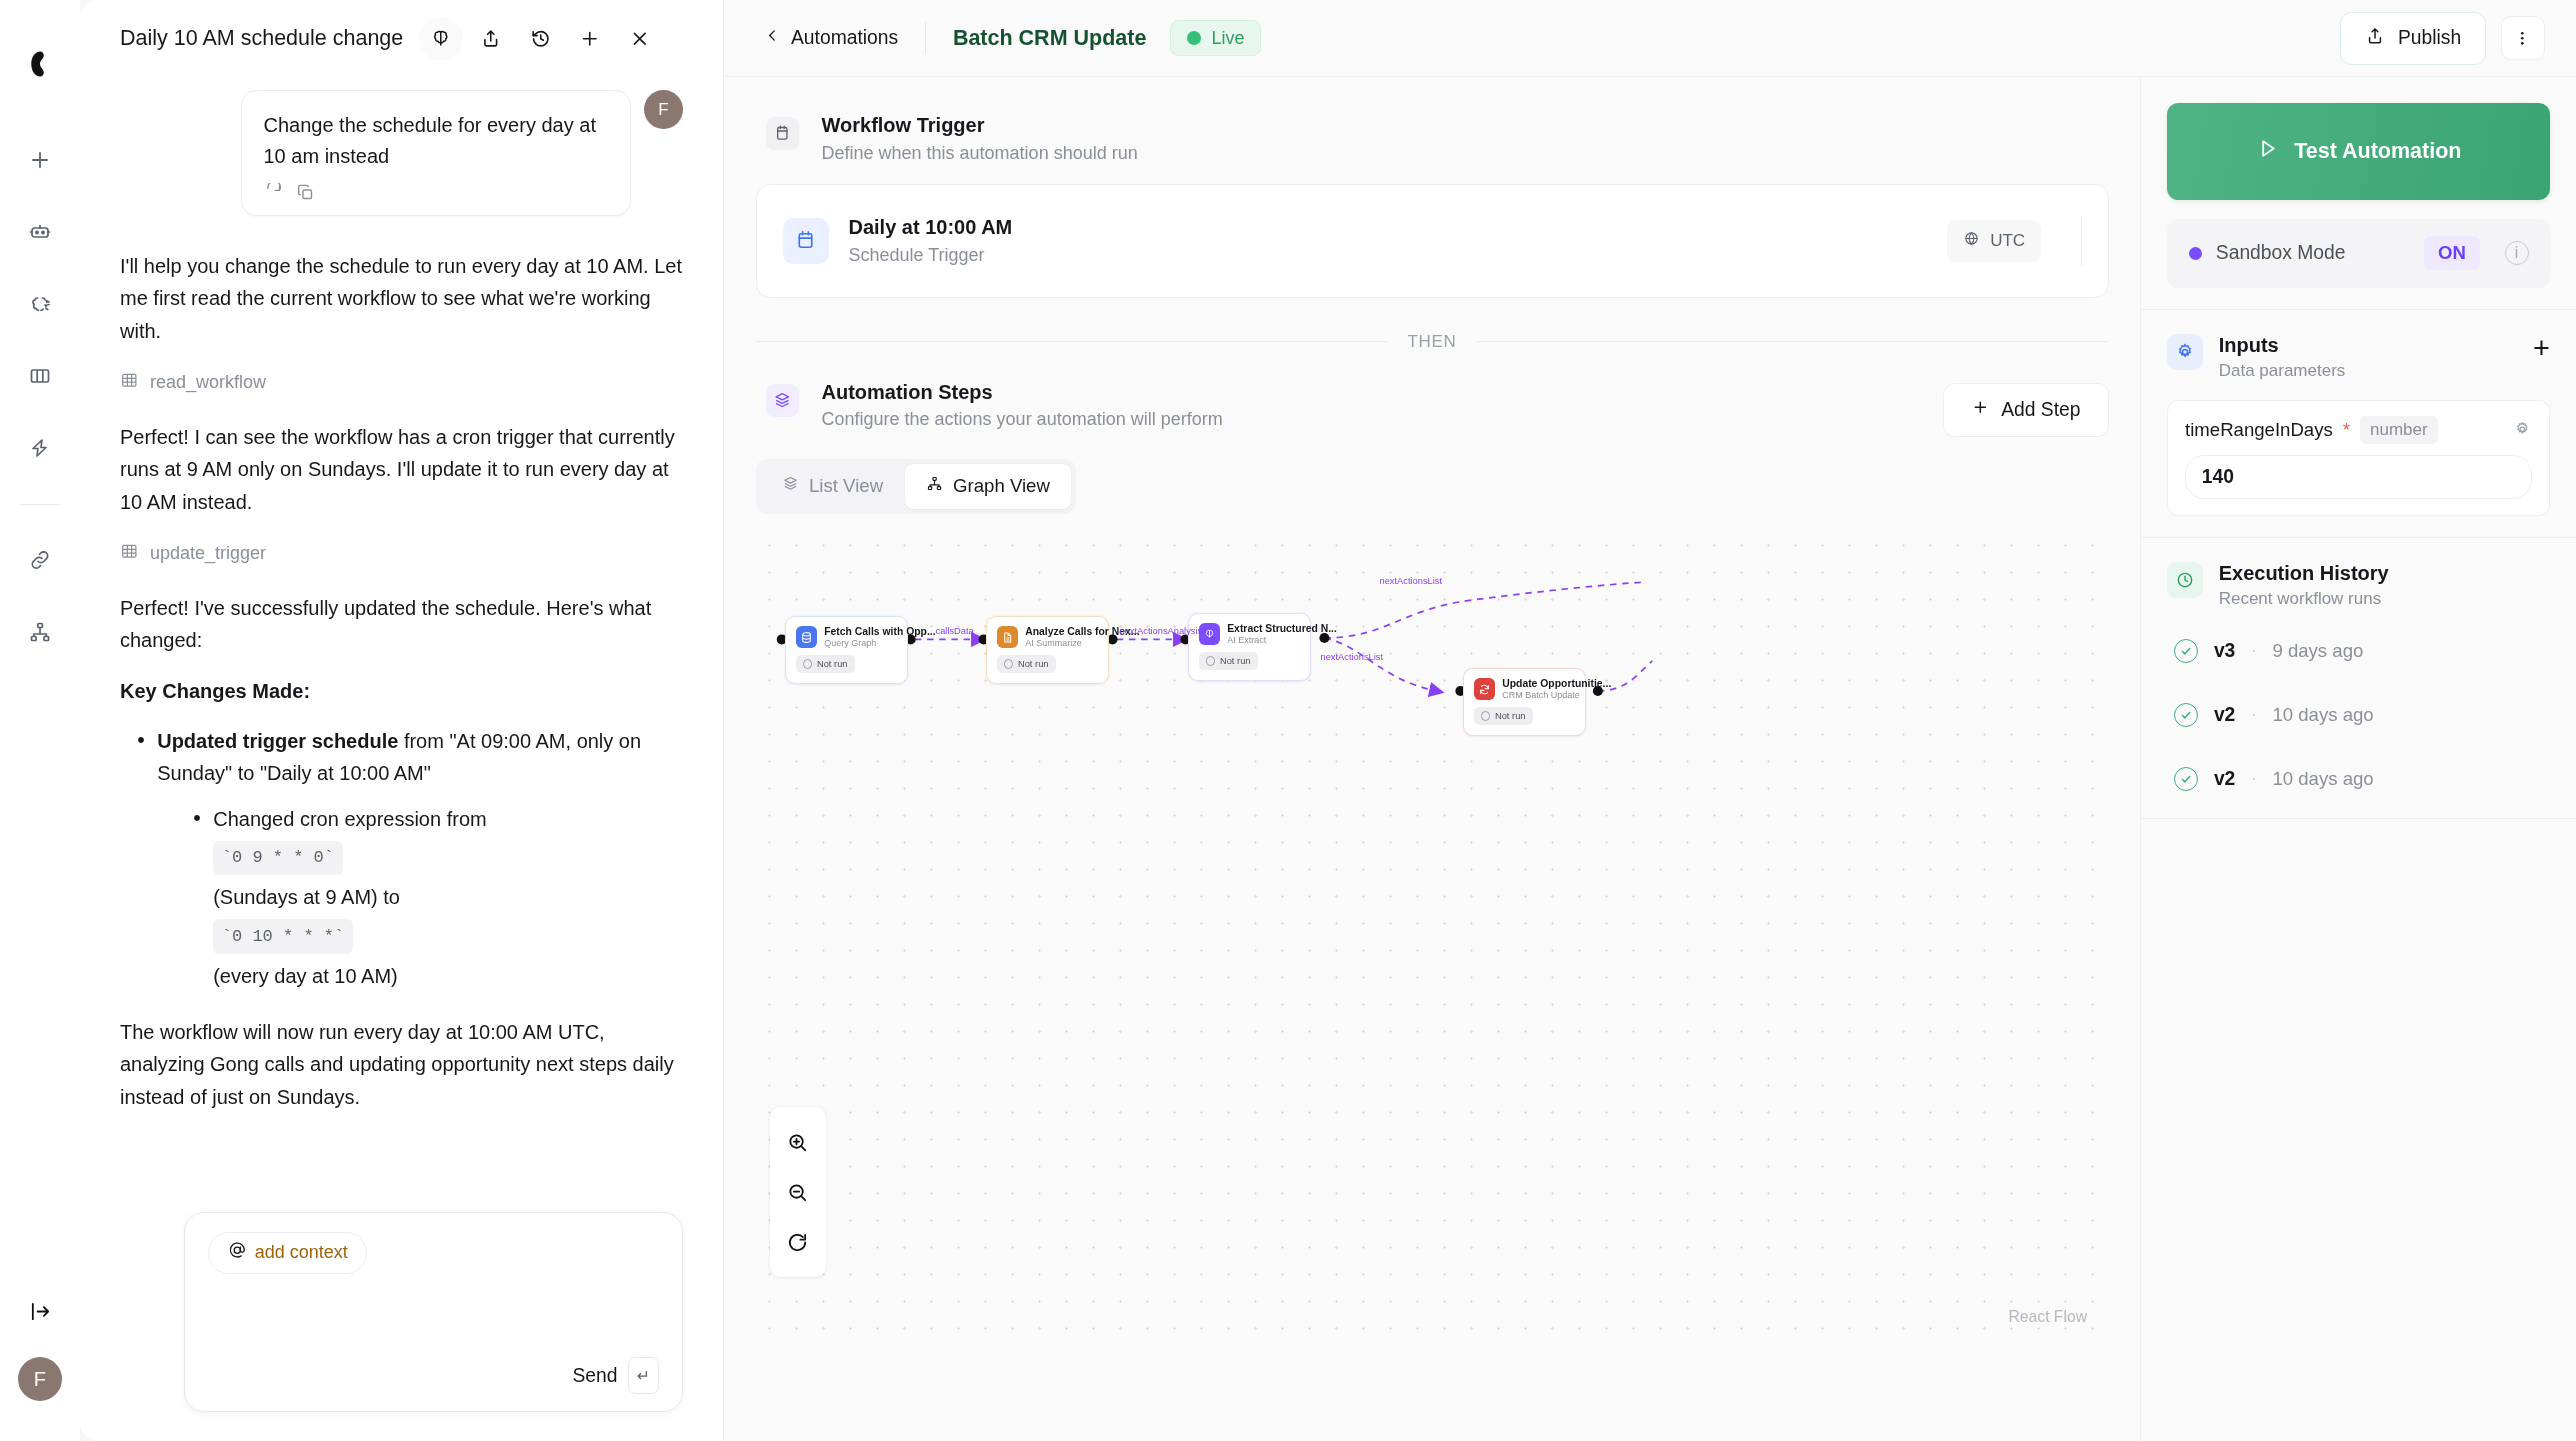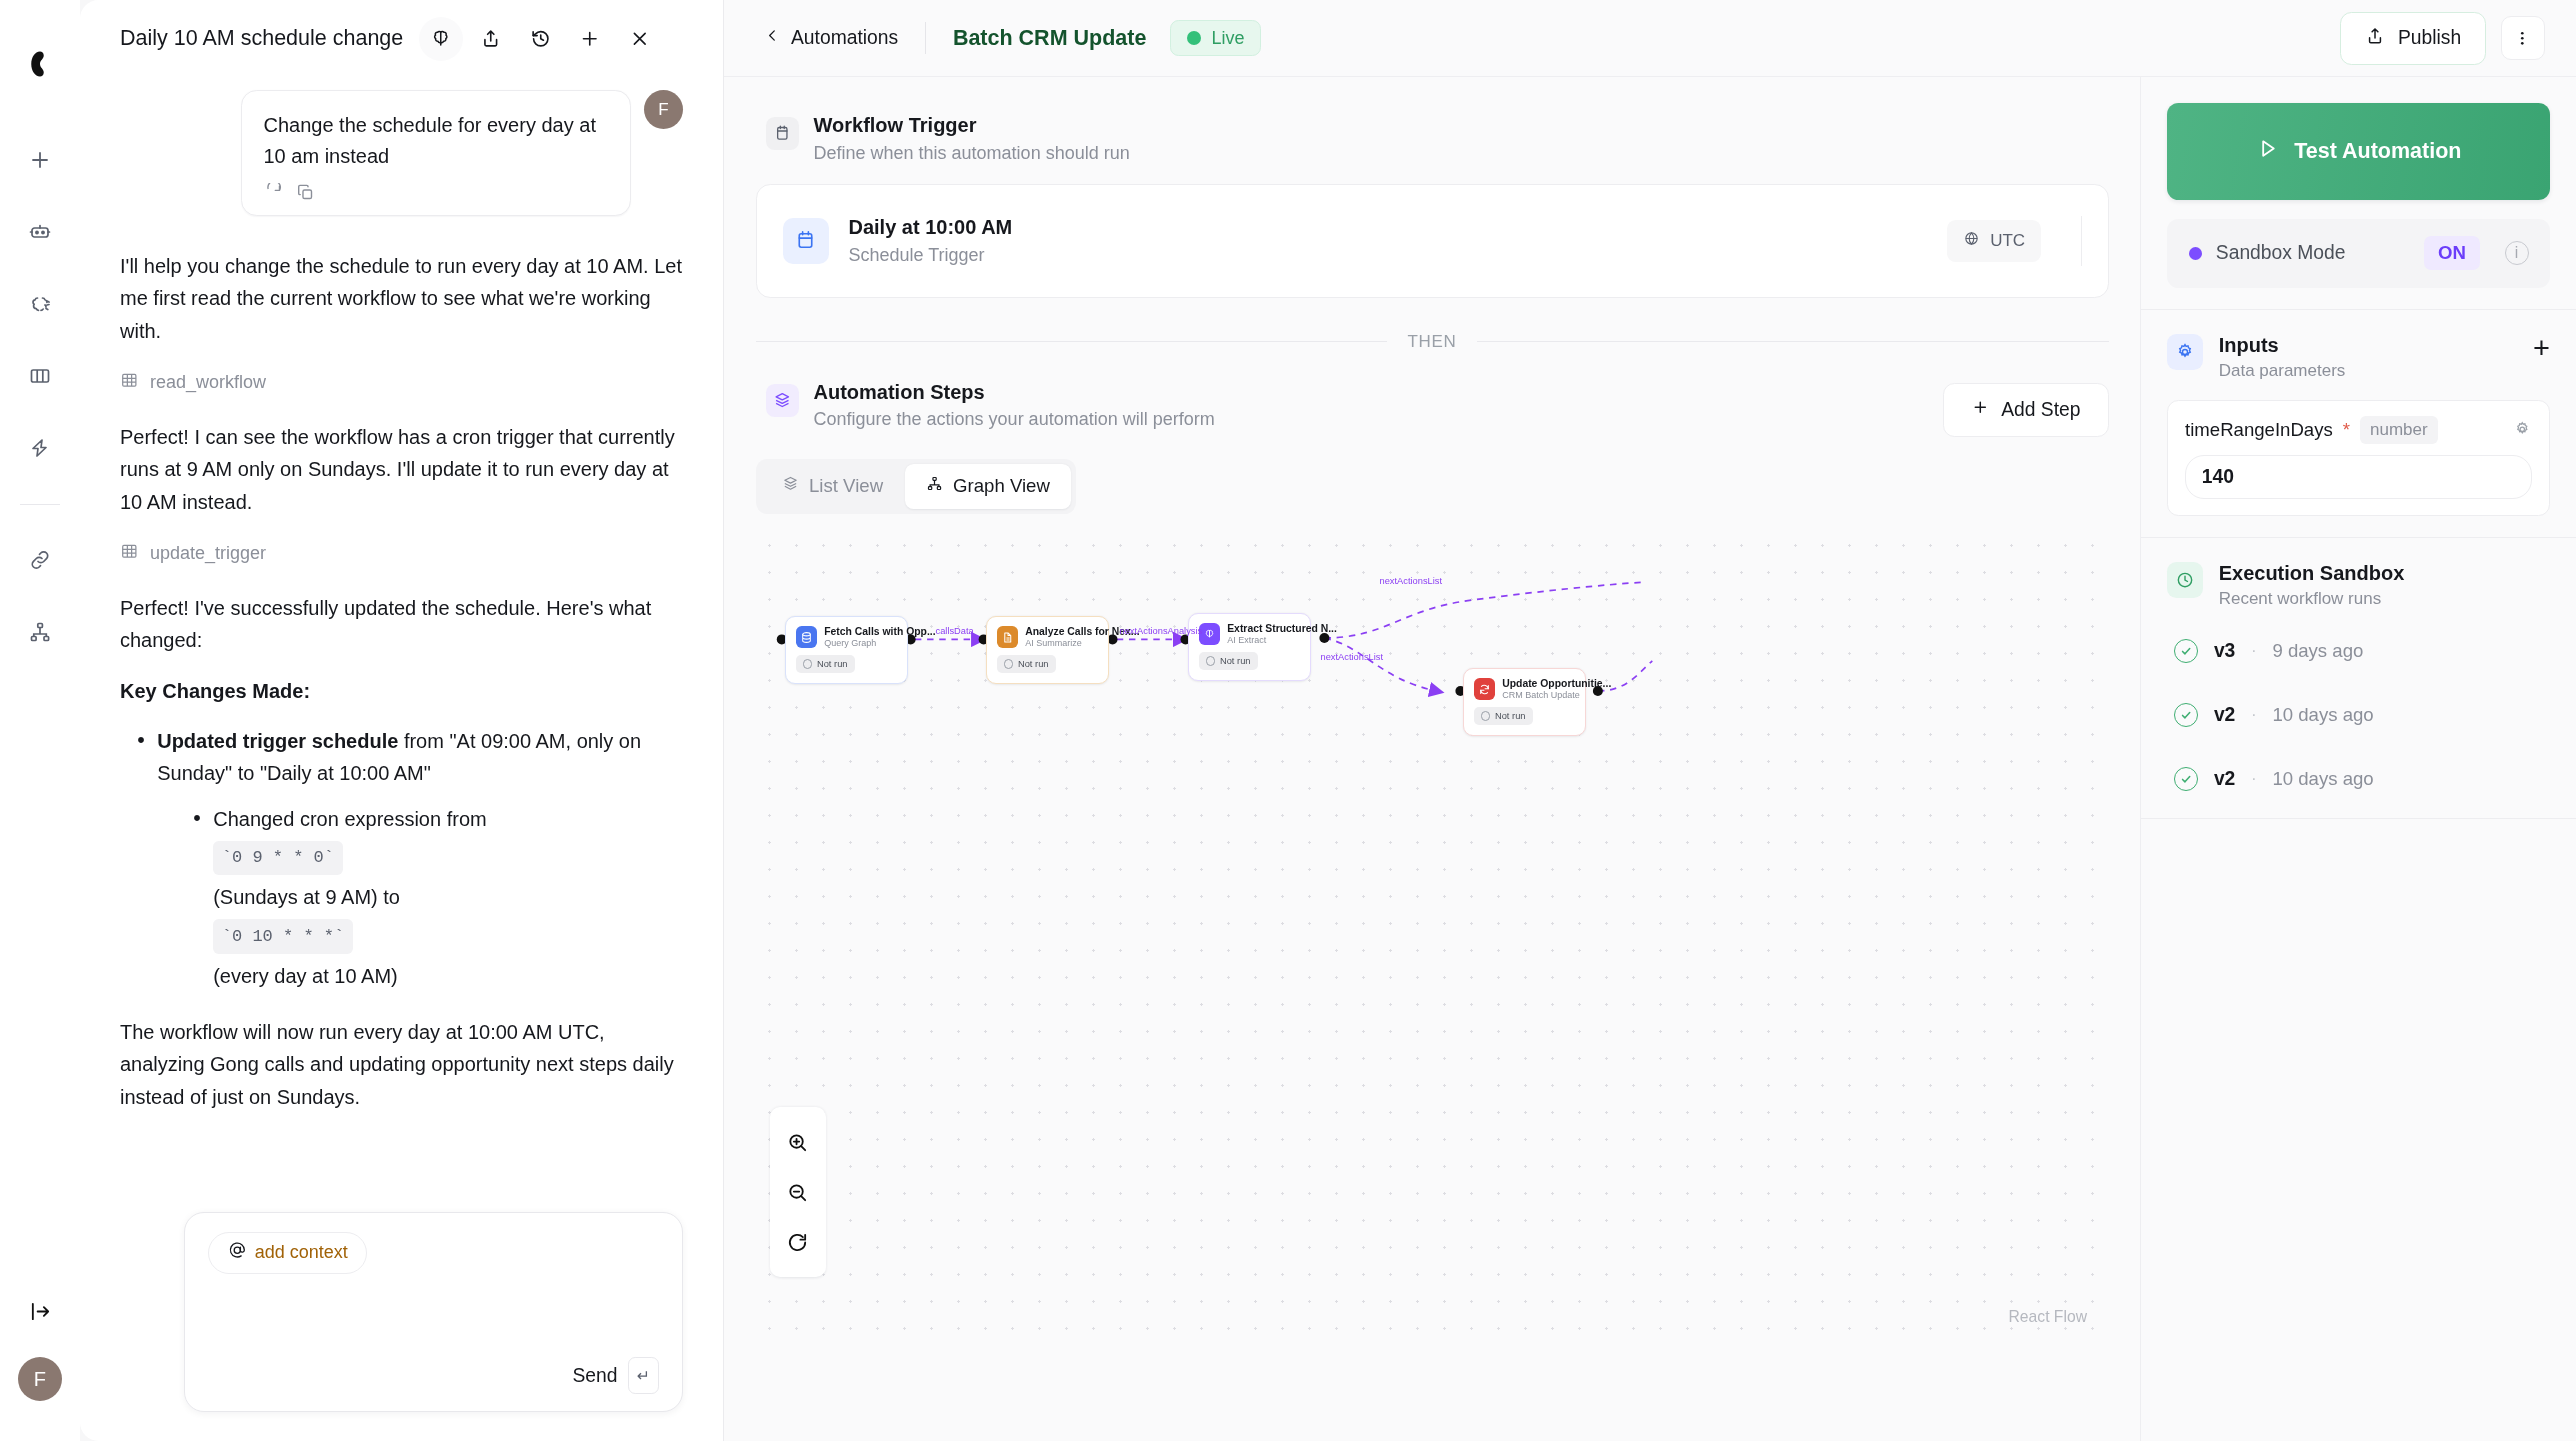--- a/index.html
+++ b/index.html
@@ -142,21 +142,21 @@
     width: 44px; height: 44px; border-radius: 10px; background: #fff; border: 0.7px solid #ededf0;
     display: flex; align-items: center; justify-content: center; cursor: pointer;
   }
 
   .main-body { flex: 1; display: flex; min-height: 0; }
   .canvas-col { flex: 1; min-width: 0; overflow: hidden; position: relative; padding: 0 31.5px; }
 
   .card {
     background: #fff; border: 0.7px solid #ededf0; border-radius: 14.3px;
   }
-  .sect-head { display: flex; align-items: flex-start; gap: 15px; padding: 37px 0 0 10px; }
+  .sect-head { display: flex; align-items: flex-start; gap: 23px; padding: 37px 0 0 10px; }
   .sect-ico {
     width: 33px; height: 33px; border-radius: 8.6px;
     display: flex; align-items: center; justify-content: center; flex: 0 0 33px; margin-top: 2.9px;
   }
   .sect-ico.grey { background: #f0f0f2; color: #5b616e; }
   .sect-ico.purple { background: #f1ecfe; color: #7c4dff; }
   .sect-title { font-size: 20px; font-weight: bold; color: #16181d; }
   .sect-sub { font-size: 18px; color: #8b8f99; margin-top: 5.7px; }
 
   .trigger-card {
@@ -792,21 +792,21 @@
         <div class="rp-div"></div>
 
         <div class="rp-sect">
           <div class="rp-ico green">
             <svg width="20" height="20" viewBox="0 0 24 24" fill="none" stroke="currentColor" stroke-width="1.7" stroke-linecap="round">
                 <circle cx="12" cy="12" r="8"></circle>
                 <path d="M12 7.5V12l3 1.8"></path>
               </svg>
           </div>
           <div>
-            <div class="rp-title">Execution Sandbox</div>
+            <div class="rp-title">Execution History</div>
             <div class="rp-sub">Recent workflow runs</div>
           </div>
         </div>
 
         <div style="margin-top:10px">
           <div class="run-row">
             <span class="run-check">
               <svg width="14.3" height="14.3" viewBox="0 0 24 24" fill="none" stroke="currentColor" stroke-width="2.6" stroke-linecap="round" stroke-linejoin="round">
                   <path d="M6 12.5l4 4 8-9"></path>
                 </svg>

